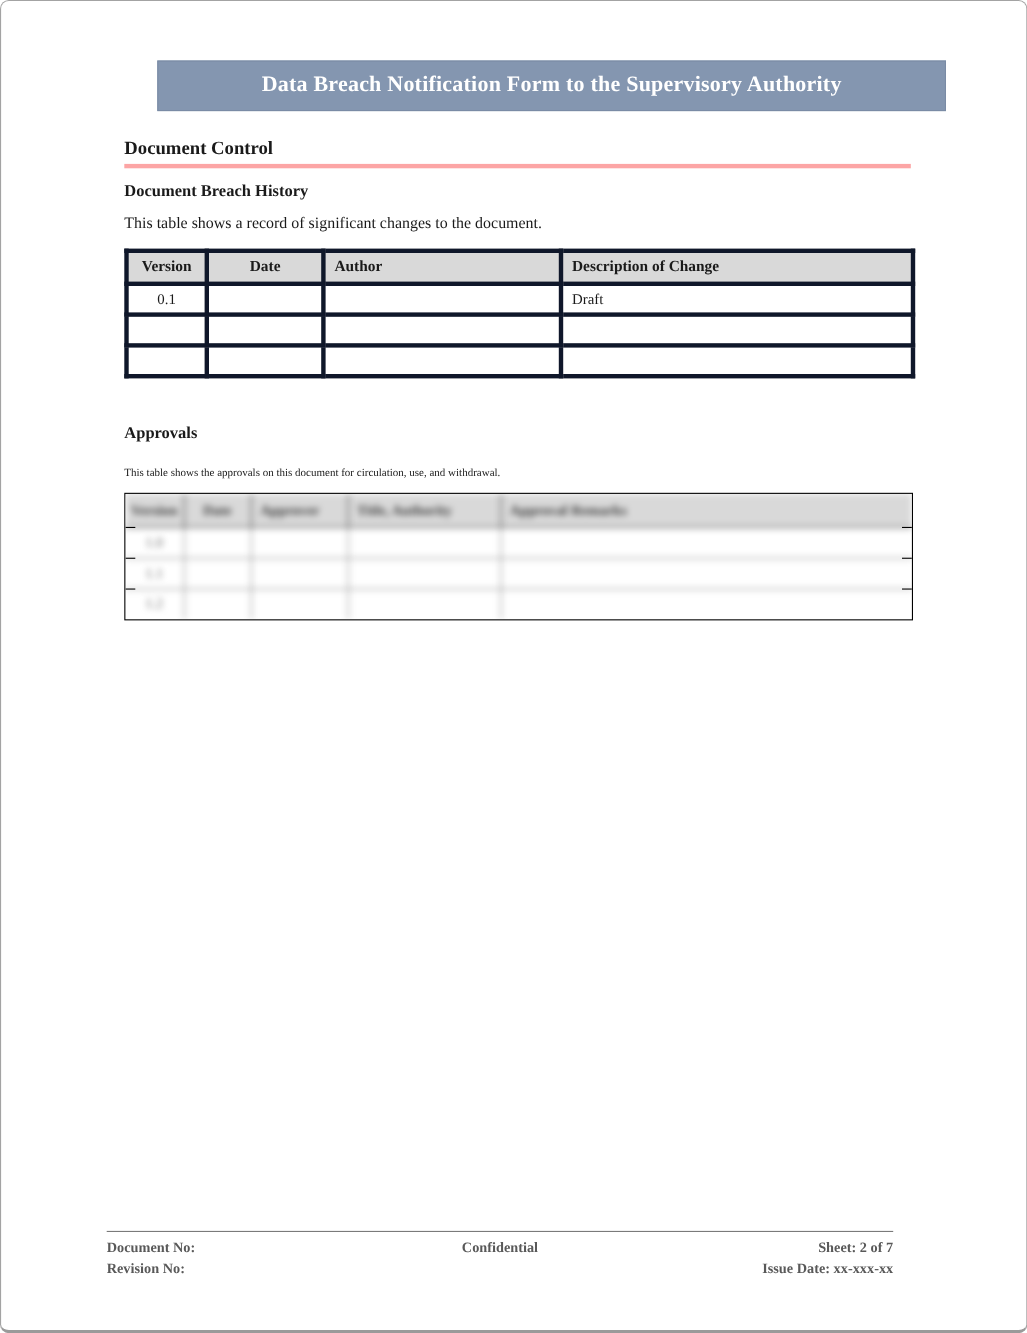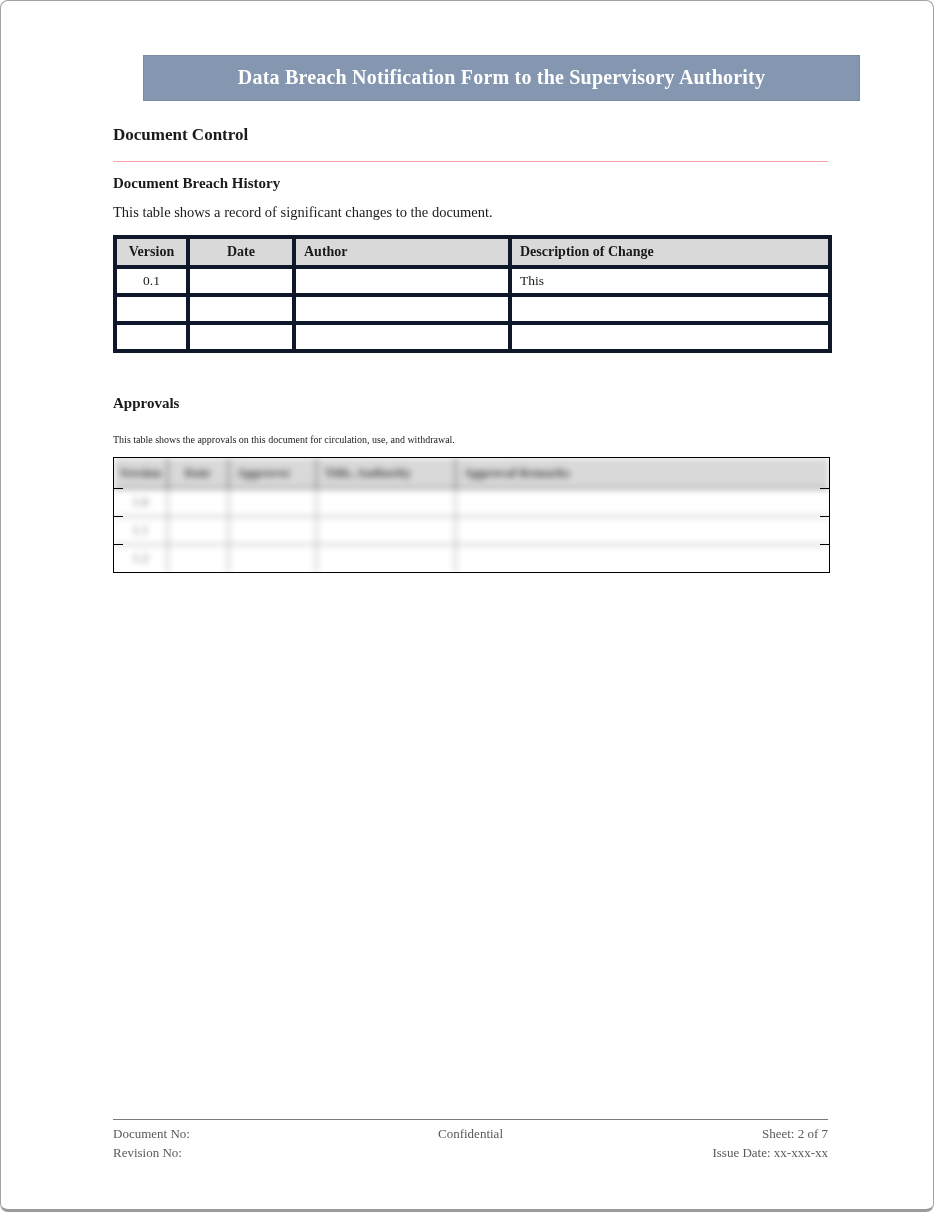--- a/index.html
+++ b/index.html
@@ -27,22 +27,22 @@
   .banner span {
     display:block;
     line-height:43px;
     font-size:20px; font-weight:bold; color:#ffffff;
     letter-spacing:0.2px;
   }
   .content { position:absolute; left:112px; top:100px; width:715px; }
   .h-doc-control {
     margin:24px 0 0 0;
     font-size:17px; font-weight:bold;
-    padding-bottom:16px;
-    border-bottom:1px solid #fca5a5;
+    padding-bottom:4px;
+    border-bottom:4px solid #fca5a5;
   }
   .h-sub { margin:13px 0 0 0; font-size:15px; font-weight:bold; }
   .desc { margin:12px 0 0 0; font-size:14.5px; }
   table { border-collapse:collapse; table-layout:fixed; width:715px; }
   .vh-table { margin-top:14px; }
   .vh-table th, .vh-table td { border:4px solid #0f172a; box-sizing:border-box; }
   .vh-table th {
     background:#d9d9d9; font-size:14px; font-weight:bold;
     height:30px; vertical-align:middle;
   }
@@ -70,24 +70,24 @@
   .ap-table td {
     font-size:13px; height:28px; vertical-align:middle;
     border-bottom:1px solid #8a8a8a; border-right:1px solid #8a8a8a;
     color:#6a6a6a;
   }
   .ap-table tr:last-child td { border-bottom:none; }
   .tick { position:absolute; width:9px; height:1px; background:#000; }
   .tick.lft { left:0; }
   .tick.rgt { right:0; }
   .footer {
-    position:absolute; left:112px; top:1118px; width:715px;
+    position:absolute; left:96px; top:1118px; width:715px;
     border-top:1px solid #7a7a7a;
     padding-top:4px;
-    font-size:13px; color:#595959;
+    font-size:13px; color:#595959;font-weight:bold;
   }
   .frow { display:grid; grid-template-columns:1fr auto 1fr; line-height:19px; }
   .fr { text-align:right; }
   .fc { text-align:center; }
 </style>
 </head>
 <body>
 
 <div class="page">
 
@@ -114,21 +114,21 @@
           <tr>
         <th class="ac">Version</th>
         <th class="ac">Date</th>
         <th class="al">Author</th>
         <th class="al">Description of Change</th>
       </tr>
       <tr>
         <td class="ac">0.1</td>
         <td class="al"></td>
         <td class="al"></td>
-        <td class="al">This</td>
+        <td class="al">Draft</td>
       </tr>
       <tr>
         <td class="ac"></td>
         <td class="al"></td>
         <td class="al"></td>
         <td class="al"></td>
       </tr>
       <tr>
         <td class="ac"></td>
         <td class="al"></td>

